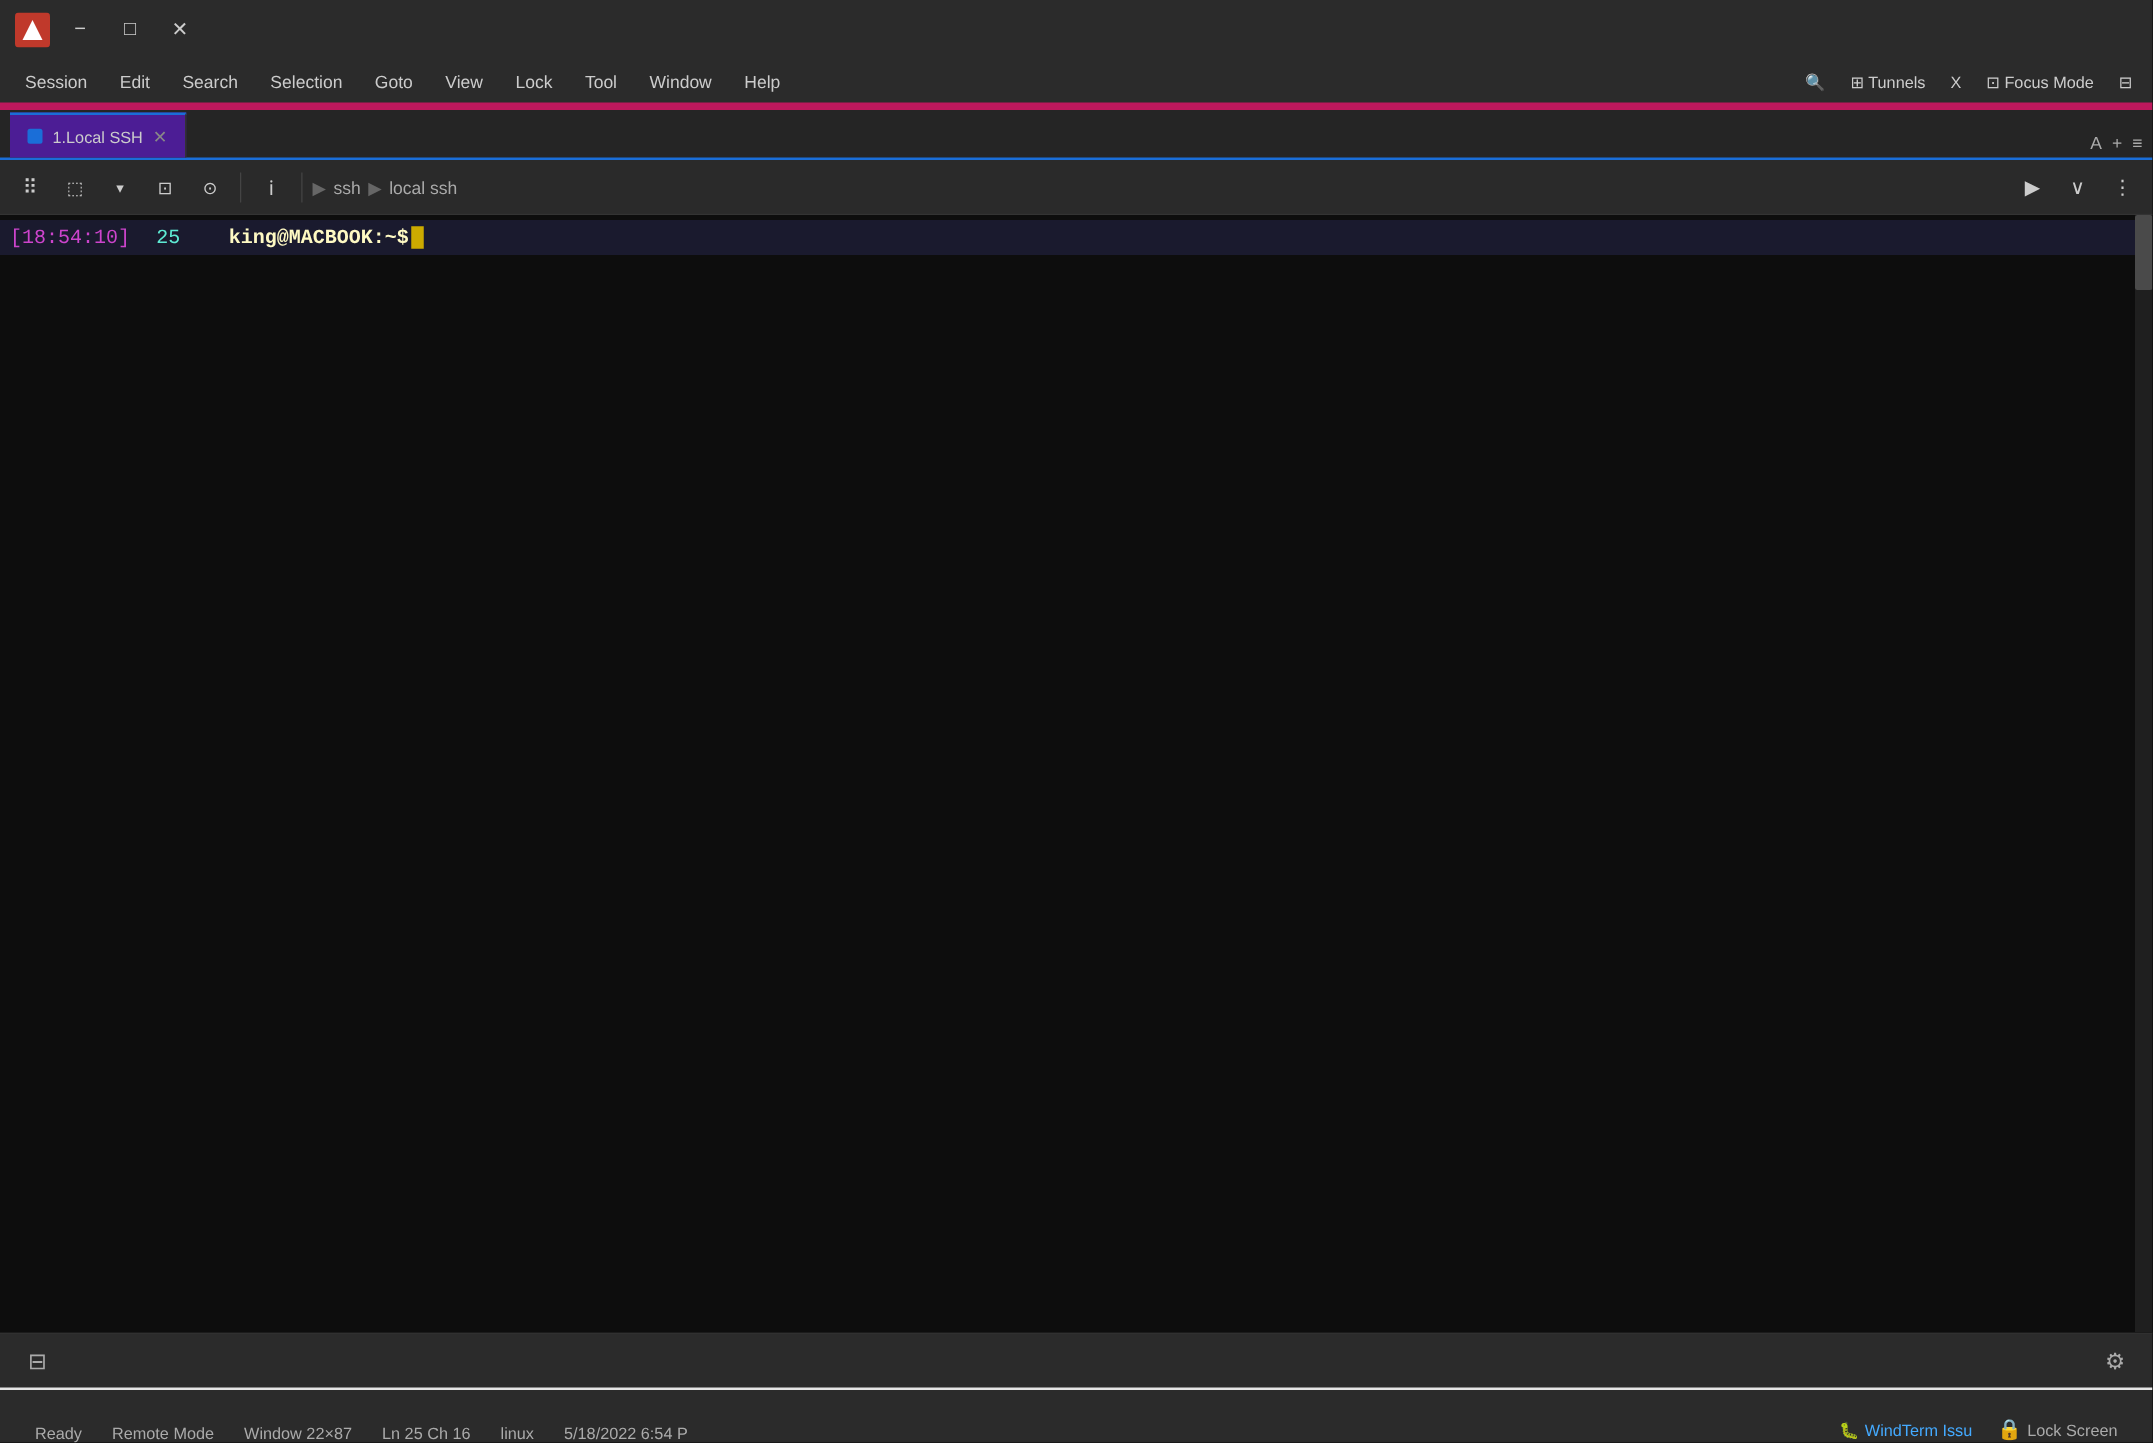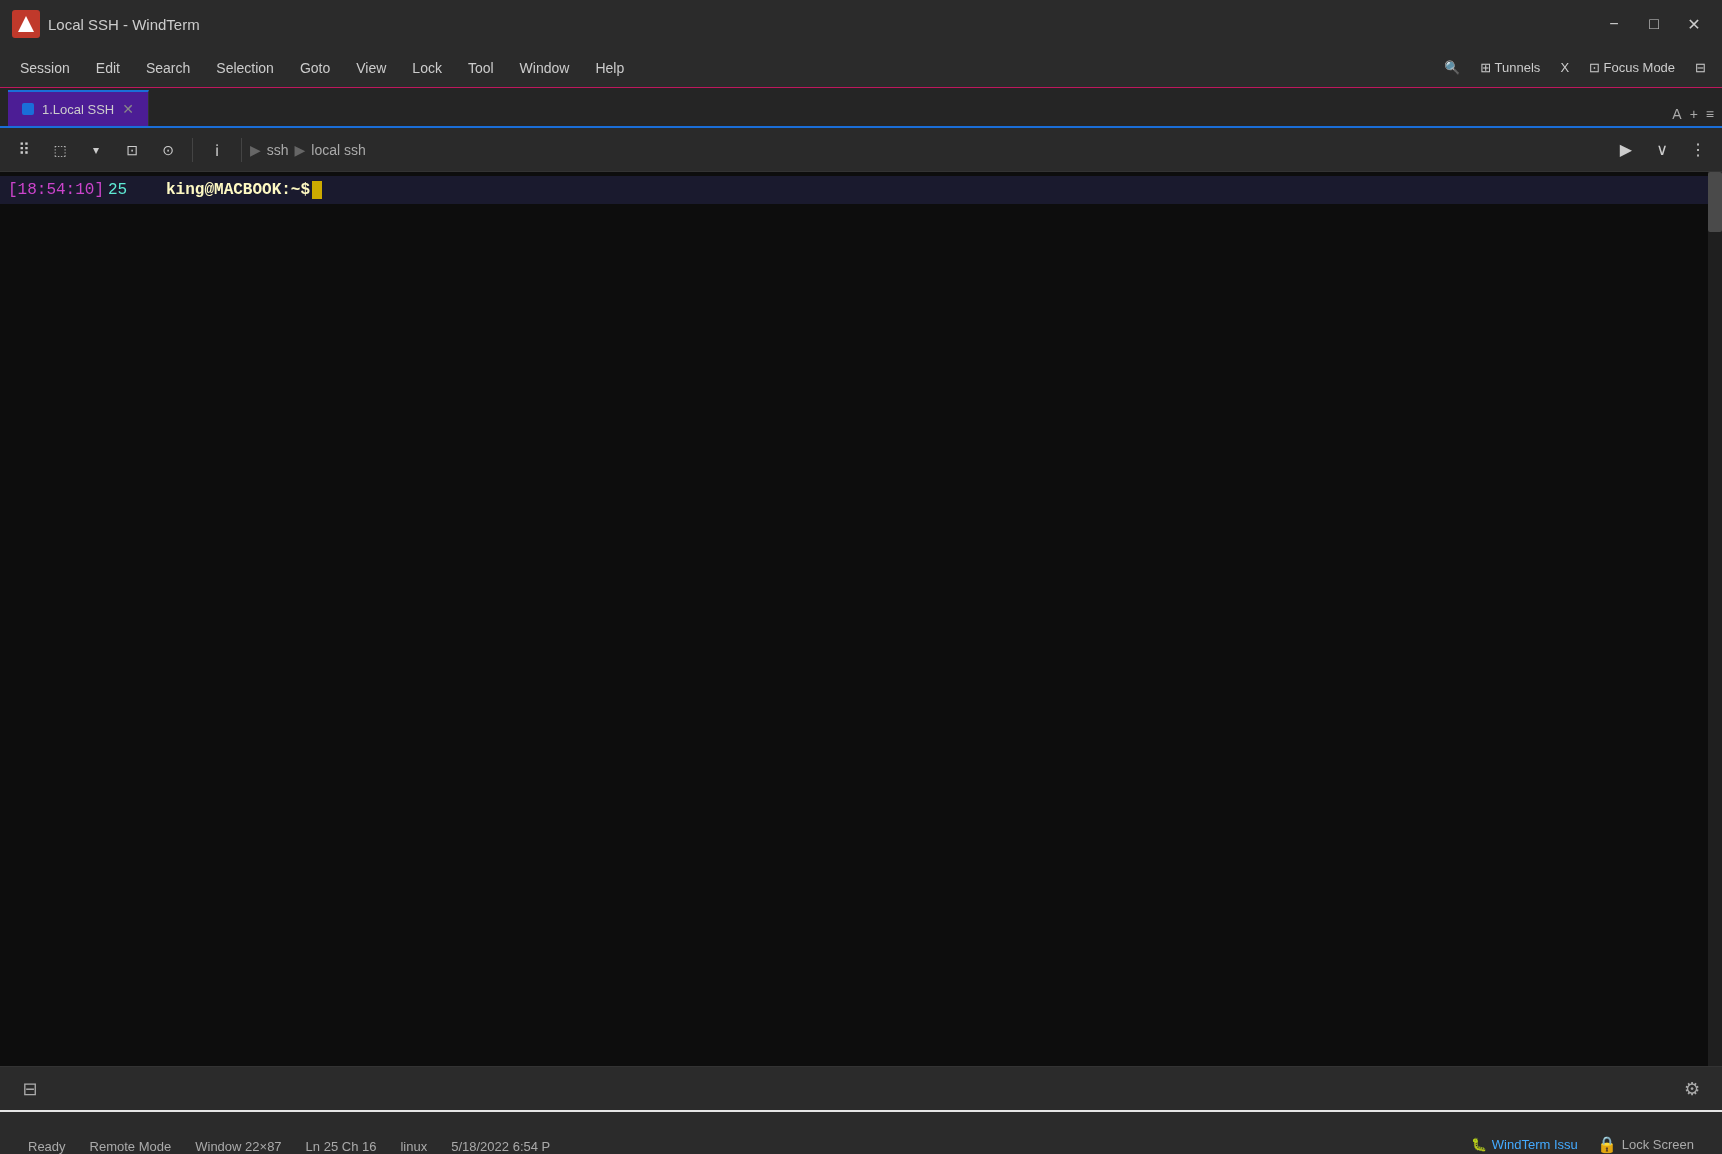--- a/index.html
+++ b/index.html
@@ -50,21 +50,21 @@
 
     
     #menu-bar {
       height: 40px;
       background: #2b2b2b;
       display: flex;
       align-items: center;
       padding: 0 8px;
       gap: 2px;
       flex-shrink: 0;
-      border-bottom: 1px solid #be185d;
+      border-bottom: 6px solid #be185d;
     }
     .menu-item {
       padding: 4px 12px;
       font-size: 14px;
       color: #cccccc;
       cursor: pointer;
       border-radius: 3px;
     }
     #menu-right {
       margin-left: auto;
@@ -189,21 +189,21 @@
       display: flex;
       align-items: center;
       height: 28px;
       padding: 0 8px;
       background: #1a1a2e;
       font-family: 'Courier New', Consolas, monospace;
       font-size: 16px;
     }
     .t-time {
       color: #cc44cc;
-      margin-right: 4px;
+      margin-right: 21px;
     }
     .t-num {
       color: #5eead4;
       width: 50px;
       margin-right: 8px;
     }
     .t-prompt {
       color: #fef9c3;
       font-weight: bold;
     }
@@ -301,21 +301,20 @@
 </head>
 <body>
 
 <div id="title-bar">
   <div id="app-logo">
     <svg width="28" height="28" viewBox="0 0 28 28">
       <rect width="28" height="28" rx="3" fill="#c0392b"></rect>
       <polygon points="6,22 14,6 22,22" fill="white"></polygon>
     </svg>
   </div>
-  <span id="title-text">Local SSH - WindTerm</span>
   <button class="title-btn">−</button>
   <button class="title-btn">□</button>
   <button class="title-btn" id="close-btn">✕</button>
 </div>
 
 <div id="menu-bar">
   <span class="menu-item">Session</span>
   <span class="menu-item">Edit</span>
   <span class="menu-item">Search</span>
   <span class="menu-item">Selection</span>

